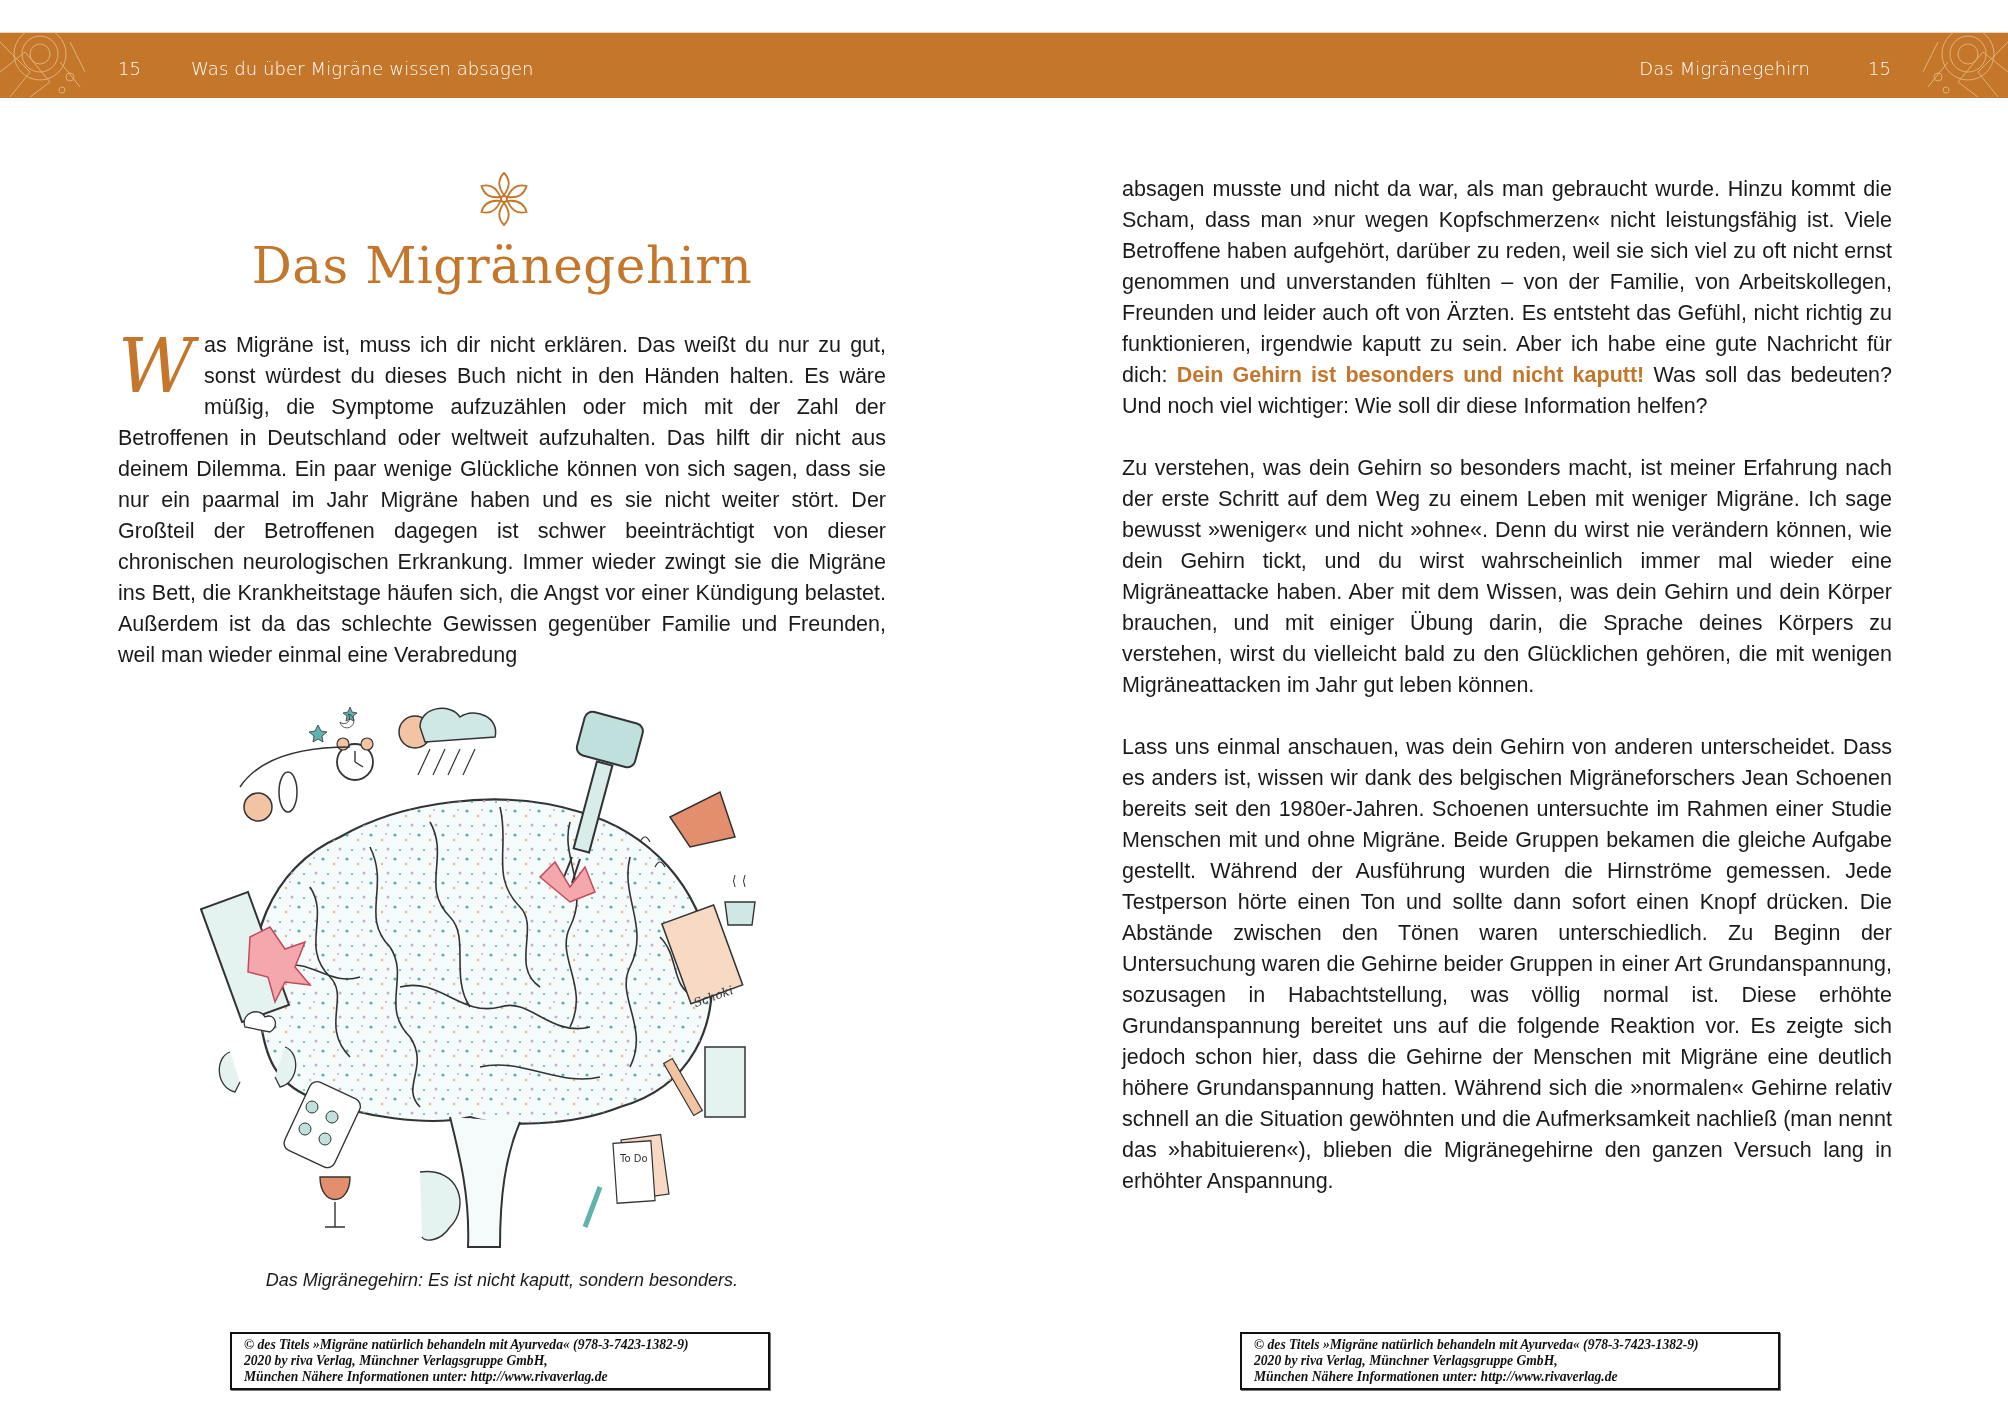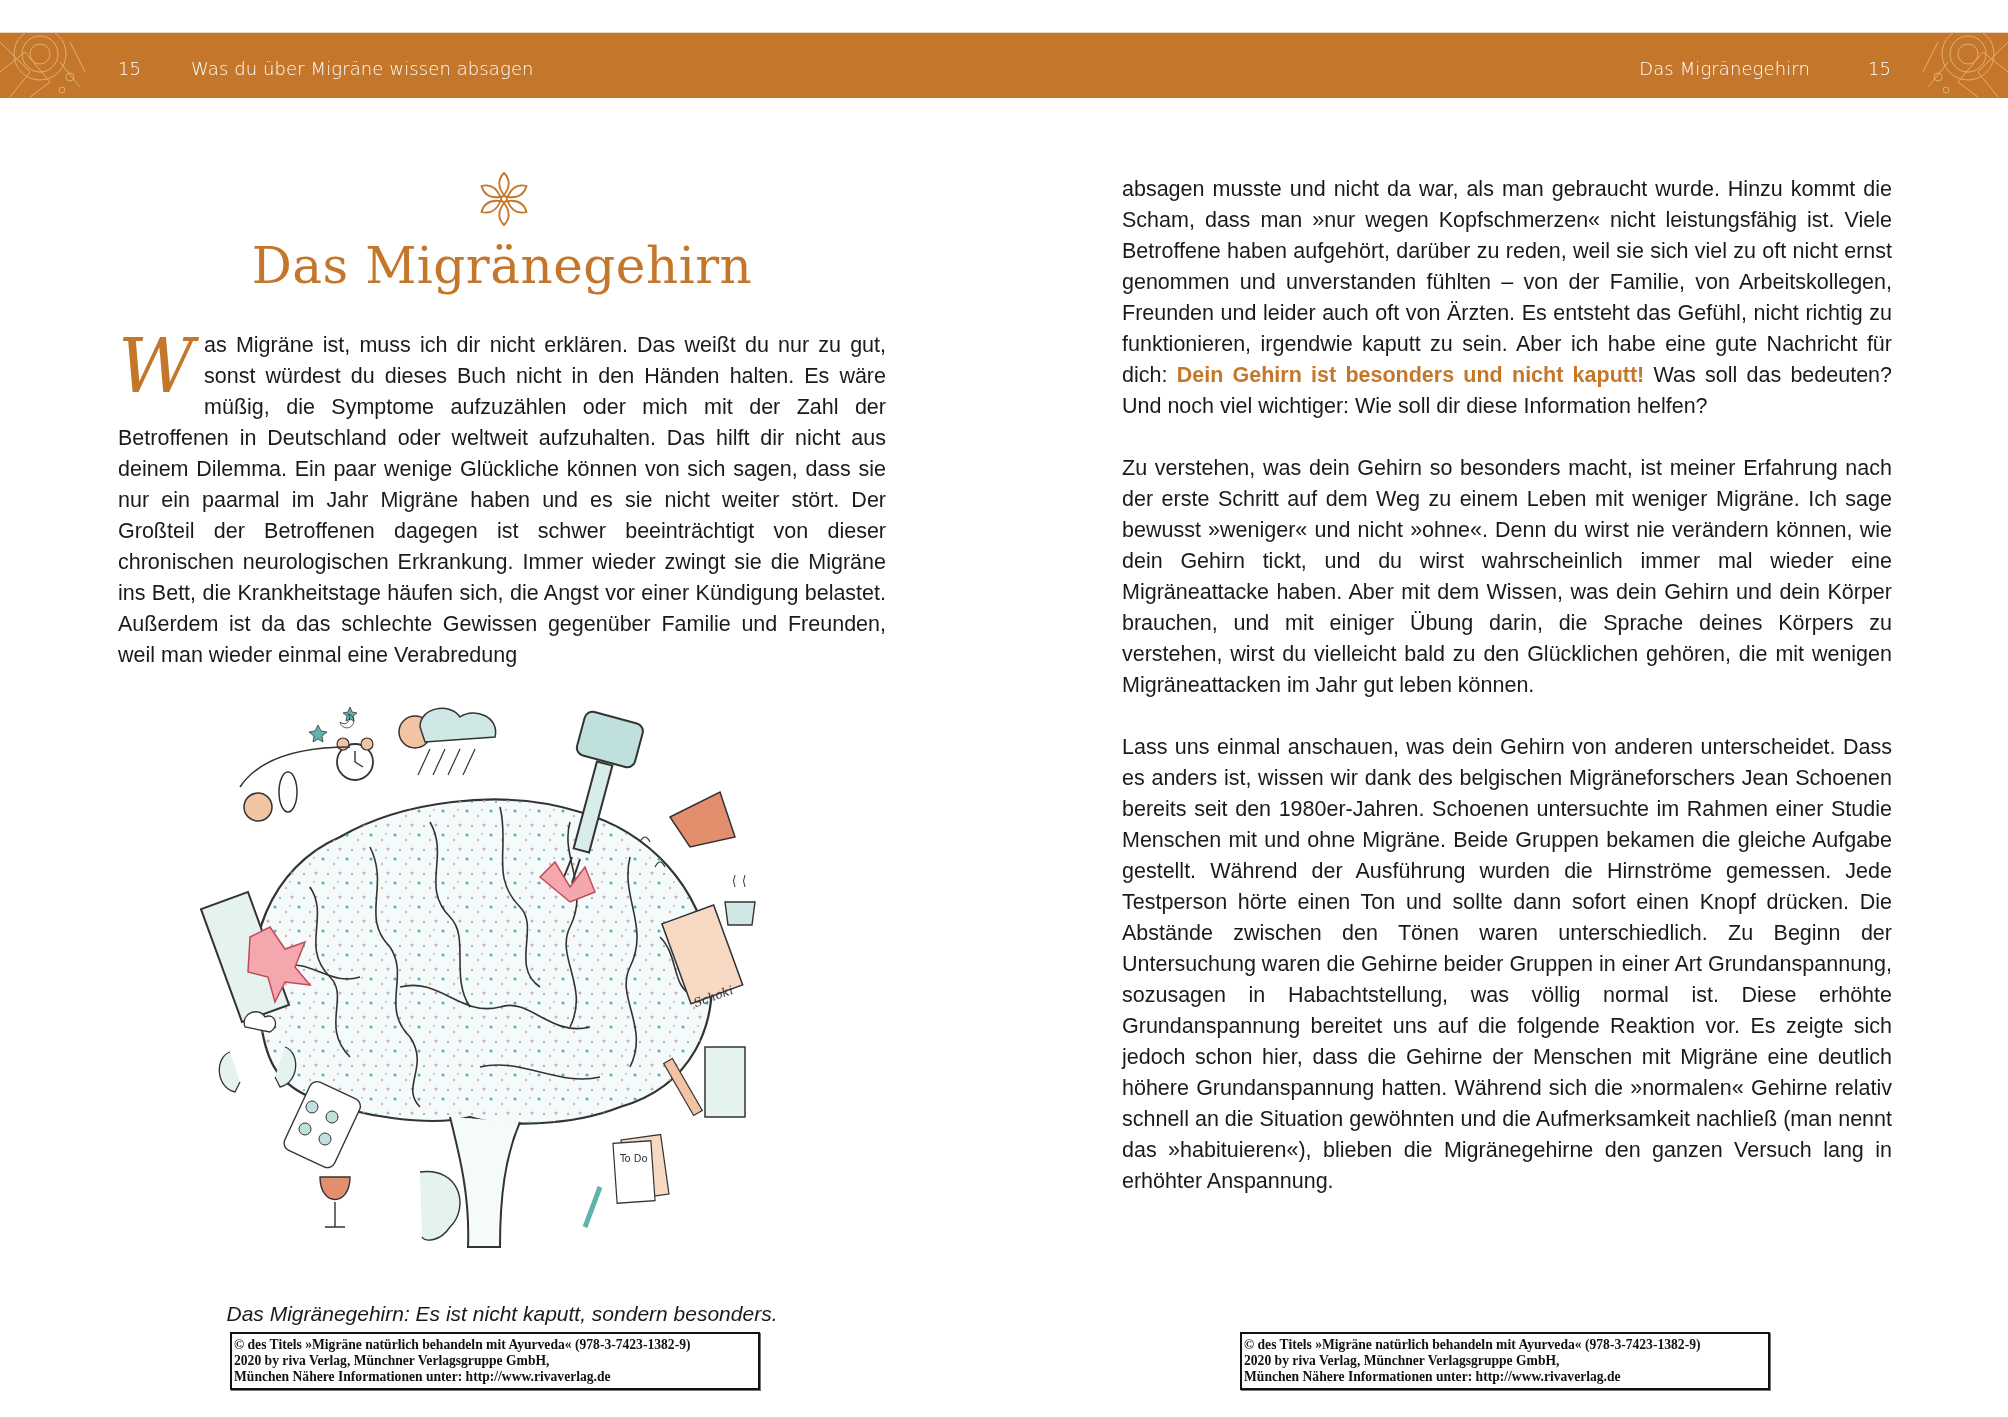--- a/index.html
+++ b/index.html
@@ -24,27 +24,27 @@
 
   .body-text { font-family: "Liberation Sans", sans-serif; font-size: 21.5px; line-height: 31px;
                text-align: justify; margin: 0; color: #1a1a1a; }
   .left-para { position: absolute; left: 118px; top: 233px; width: 768px; }
   .dropcap { float: left; font-family: "DejaVu Serif", serif; font-style: italic;
              color: #C4762A; font-size: 74px; line-height: 60px; margin: 2px 10px 0 0;
              padding-top: 4px; }
 
   .illustration { position: absolute; left: 200px; top: 590px; width: 560px; height: 570px; }
   .caption { position: absolute; left: 0; width: 1004px; top: 1173px; text-align: center;
-             font-family: "Liberation Sans", sans-serif; font-style: italic; font-size: 21px;
-             color: #1a1a1a; margin-top: 32px; }
+             font-family: "Liberation Sans", sans-serif; font-style: italic; font-size: 18px;
+             color: #1a1a1a; }
 
   .copyright { position: absolute; top: 1235px; width: 520px; border: 2px solid #111;
-               padding: 3px 4px 3px 2px; background: #fff;
+               padding: 3px 4px 3px 12px; background: #fff;
                font-family: "Liberation Serif", serif; font-weight: bold; font-size: 13.6px;
-               line-height: 16px; color: #111; box-shadow: 1px 1px 0 #777; }
+               line-height: 16px; color: #111; box-shadow: 1px 1px 0 #777; font-style: italic; }
   .copyright div { white-space: nowrap; }
   .cp-left { left: 230px; }
   .cp-right { left: 236px; }
 
   .right-col { position: absolute; left: 118px; width: 770px; }
   .right-col p { margin: 0 0 31px 0; }
   .highlight { color: #C4762A; font-weight: bold; }
 </style>
 </head>
 <body>

